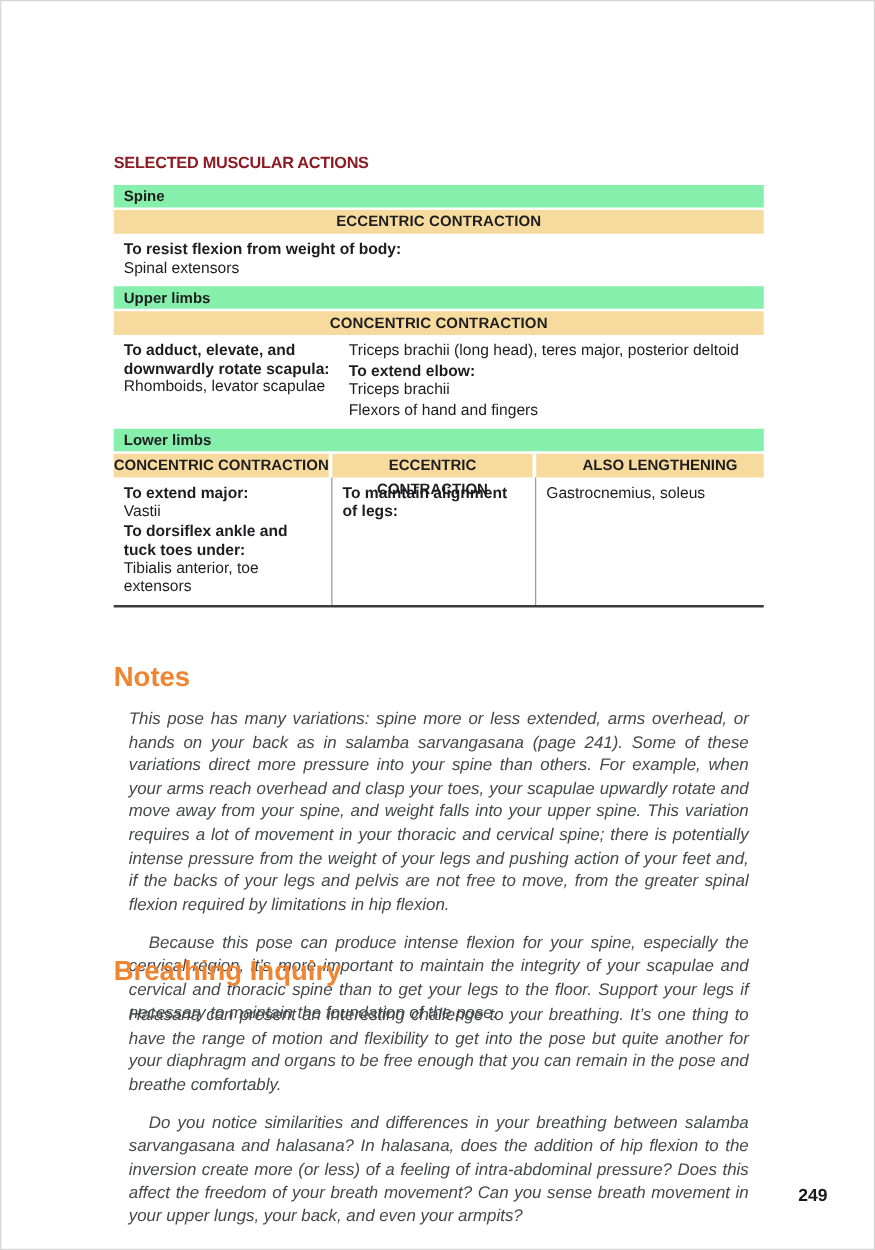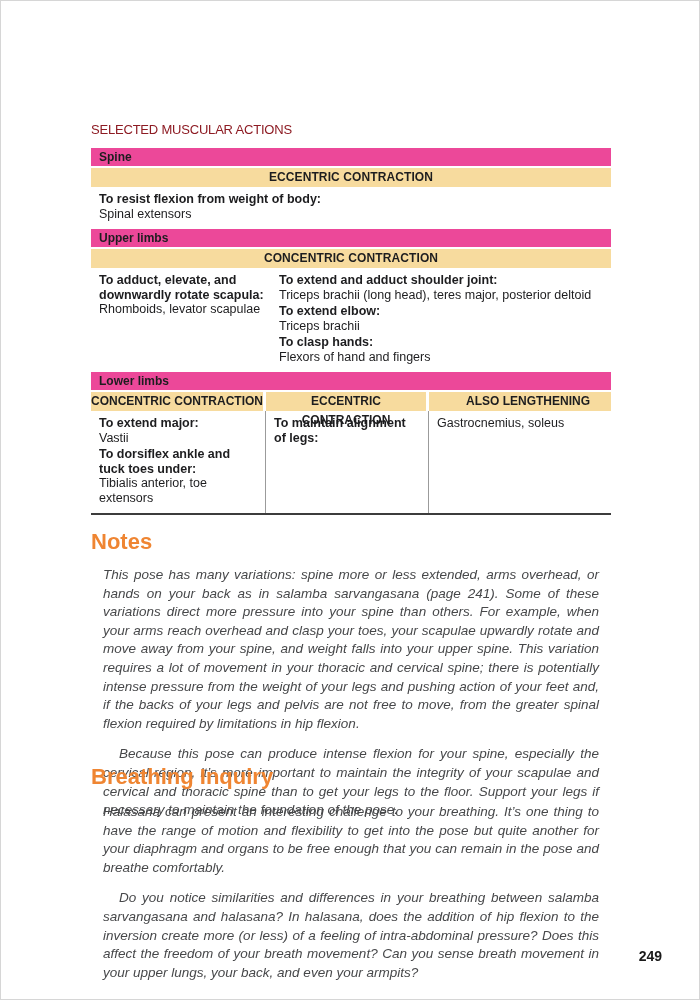--- a/index.html
+++ b/index.html
@@ -9,28 +9,28 @@
     font-family:"Liberation Sans", sans-serif;
     position:relative;
     box-sizing:border-box;
     border:1px solid #d6d6d6;
     overflow:hidden;
   }
 
   
   .table-title{
     position:absolute;left:90px;top:121px;width:520px;
-    font-size:13px;font-weight:normal;color:#8d1b23;
+    font-size:13px;font-weight:bold;color:#8d1b23;
     letter-spacing:-0.2px;
   }
 
   
   .musc-table{position:absolute;left:90px;top:147px;width:520px;color:#1d1d1f;}
   .bar-blue{
-    background:#ec4899;height:18px;line-height:18px;
+    background:#86efac;height:18px;line-height:18px;
     font-size:12px;font-weight:bold;padding-left:8px;
     margin-bottom:2px;
   }
   .bar-yellow{
     background:#f7db9e;height:19px;line-height:19px;
     font-size:12px;font-weight:bold;text-align:center;
     letter-spacing:0.1px;
   }
   .tbody{font-size:12.5px;line-height:14.5px;}
   .tbody .pad{padding:5px 8px 8px 8px;}
@@ -98,29 +98,27 @@
   <div class="bar-yellow">CONCENTRIC CONTRACTION</div>
   <div class="tbody two-col">
     <div class="col-l">
       <div class="entry">
         <div class="action">To adduct, elevate, and downwardly rotate scapula:</div>
         <div class="muscles">Rhomboids, levator scapulae</div>
       </div>
     </div>
     <div class="col-r">
       <div class="entry">
-        <div class="action">To extend and adduct shoulder joint:</div>
         <div class="muscles">Triceps brachii (long head), teres major, posterior deltoid</div>
       </div>
       <div class="entry">
         <div class="action">To extend elbow:</div>
         <div class="muscles">Triceps brachii</div>
       </div>
       <div class="entry">
-        <div class="action">To clasp hands:</div>
         <div class="muscles">Flexors of hand and fingers</div>
       </div>
     </div>
   </div>
 
   <div class="bar-blue">Lower limbs</div>
   <div class="three-head">
     <div class="hcell h1">CONCENTRIC CONTRACTION</div>
     <div class="hcell h2">ECCENTRIC CONTRACTION</div>
     <div class="hcell h3">ALSO LENGTHENING</div>

